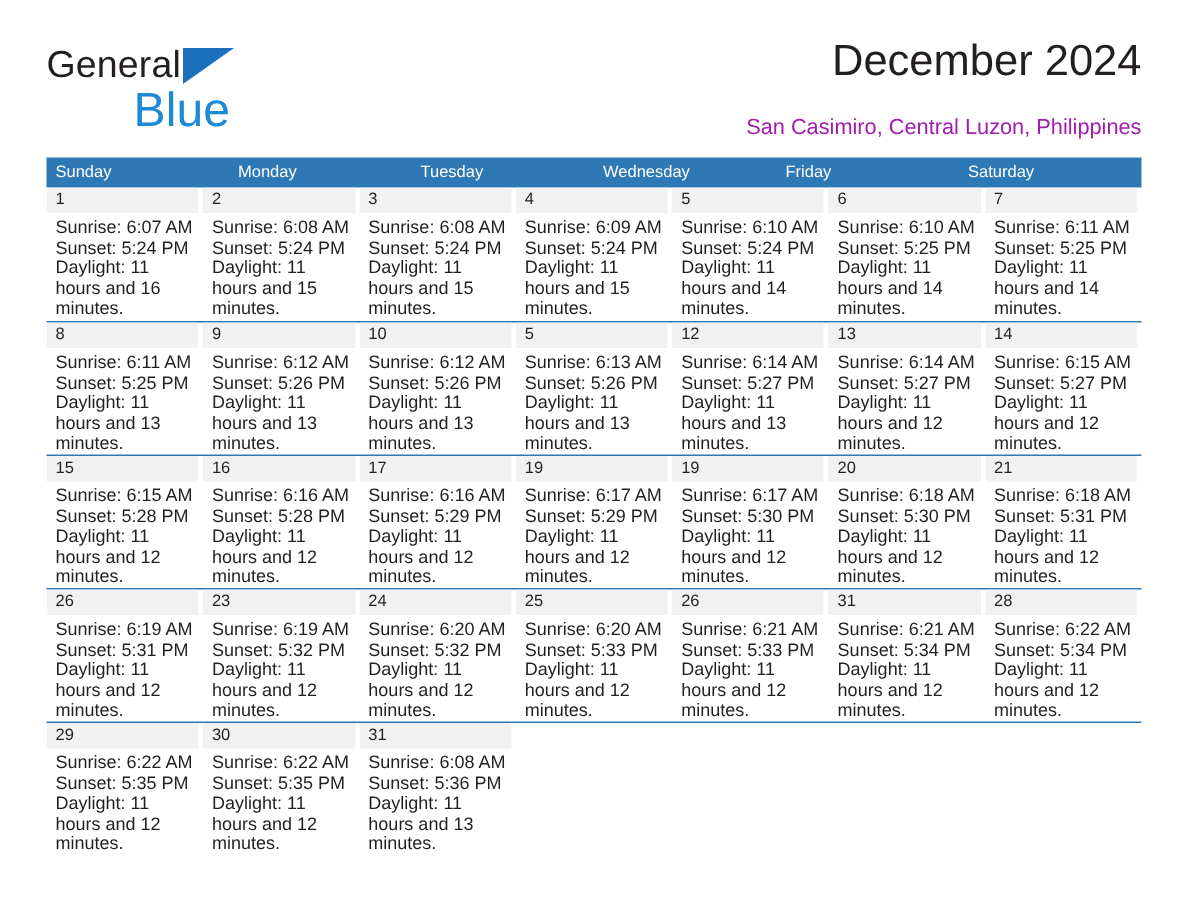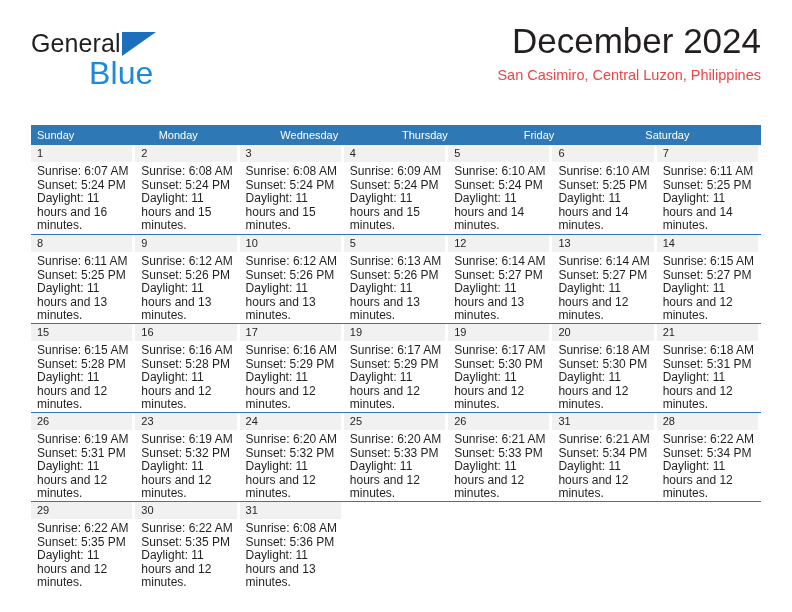--- a/index.html
+++ b/index.html
@@ -66,40 +66,39 @@
     letter-spacing: 0.1px;
   }
 
   .title-block {
     position: absolute;
     right: 0;
     top: 0;
     text-align: right;
   }
   .cal-title {
-    font-size: 35px;
+    font-size: 29px;
     color: #231f20;
     line-height: 34px;
     white-space: nowrap;
   }
   .cal-subtitle {
     font-size: 14.5px;
-    color: #ef4444;
+    color: #a21caf;
     line-height: 22px;
-    margin-top: 6px;
+    margin-top: 16px;
     white-space: nowrap;
   }
 
   
   .calendar {
     position: absolute;
     left: 31px;
     top: 105px;
     width: 730px;
-    margin-top: 20px;
   }
   .dow-row {
     display: flex;
     background: #2e79b5;
     height: 20px;
   }
   .dow {
     flex: 1 1 0;
     font-size: 11px;
     color: #ffffff;
@@ -176,22 +175,22 @@
       <div class="cal-subtitle">San Casimiro, Central Luzon, Philippines</div>
     </div>
 
   </div>
 
   <div class="calendar">
 
     <div class="dow-row">
       <div class="dow">Sunday</div>
       <div class="dow">Monday</div>
+      <div class="dow">Tuesday</div>
       <div class="dow">Wednesday</div>
-      <div class="dow">Thursday</div>
       <div class="dow">Friday</div>
       <div class="dow">Saturday</div>
     </div>
 
     <div id="weeks-host">
         <div class="week first">
           <div class="cell filled">
             <div class="cell-inner">
               <div class="daynum">1</div>
               <div class="details">

